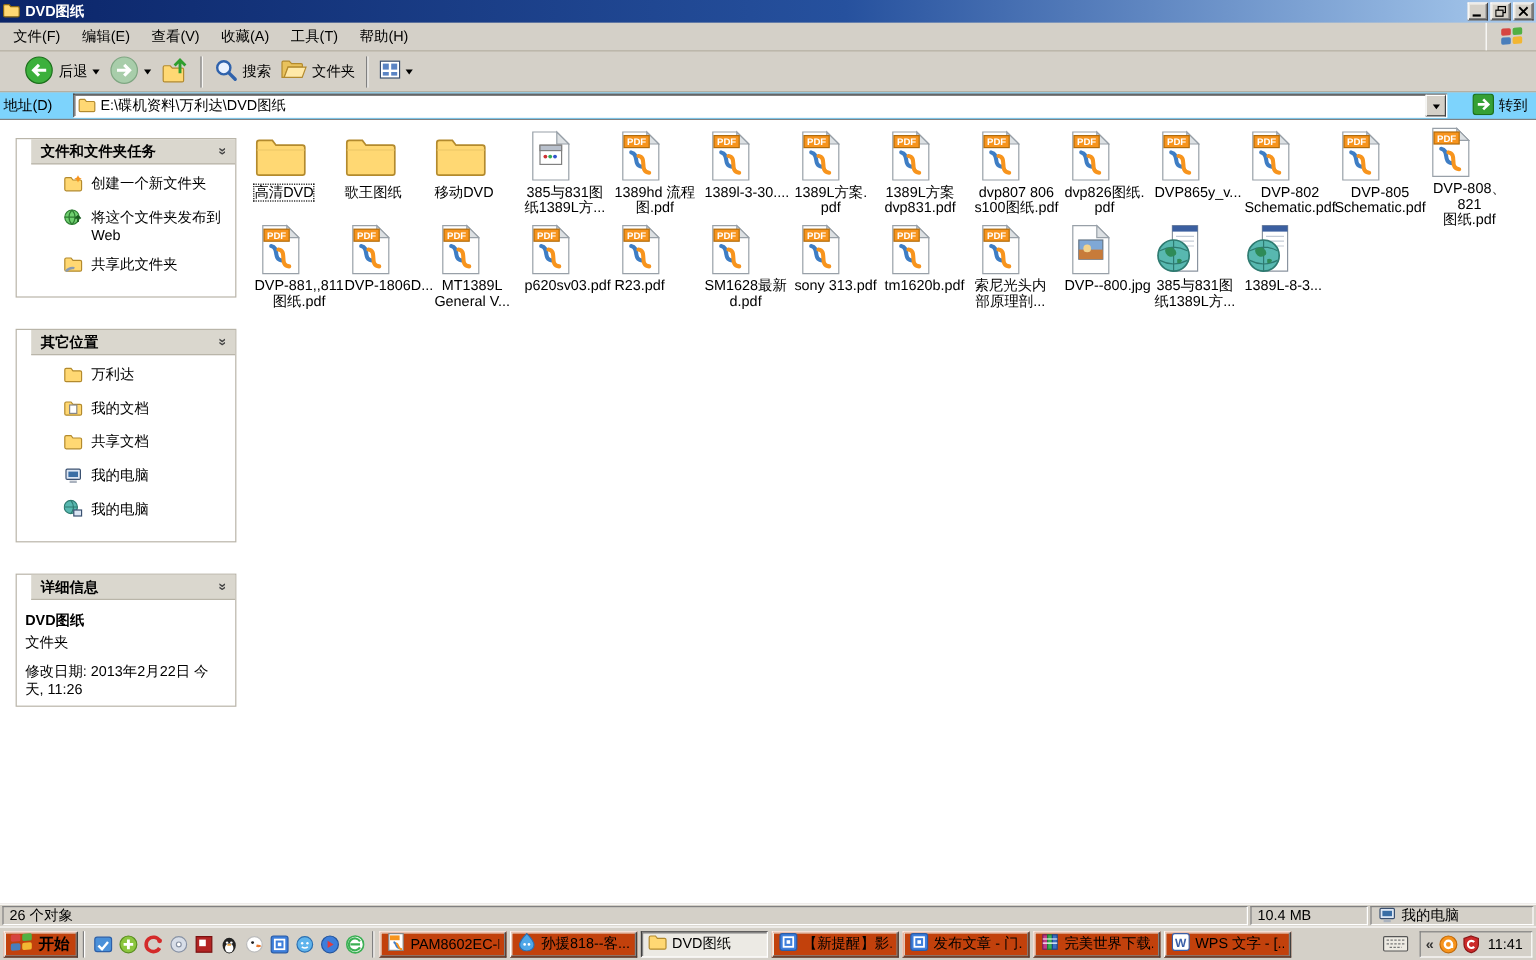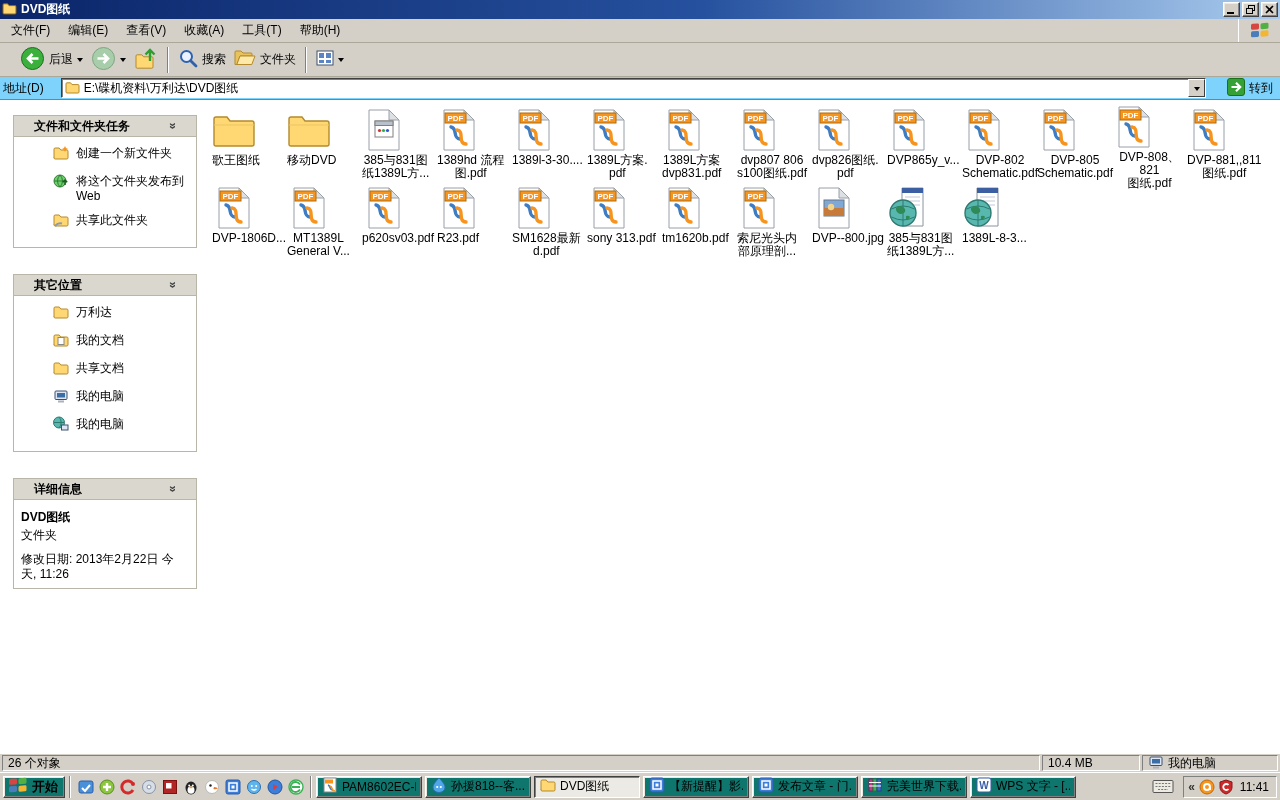--- a/index.html
+++ b/index.html
@@ -41,21 +41,21 @@
              display:flex; align-items:center; justify-content:center; }
   .go-btn { display:flex; align-items:center; gap:4px; padding:0 4px; height:21px; }
 
   
   .main { flex:1; background:#fff; display:flex; overflow:hidden; }
 
   
   .sidebar { width:200px; flex-shrink:0; padding:15px 0 0 13px; }
   .panel { width:184px; border:1px solid #B9B5A9; background:#fff; margin-bottom:26px; }
   .panel-header { height:21px; background:#DAD7CE; border-bottom:1px solid #B9B5A9; display:flex; align-items:center;
-                  justify-content:space-between; padding:0 20px; font-weight:bold; }
+                  justify-content:space-between; padding:0 8px; font-weight:bold;margin-left:12px; }
   .chev { display:inline-block; transform:rotate(-90deg); color:#444; font-size:12px; font-weight:bold; }
   .panel-body { padding:9px 7px 6px 7px; }
   .p-item { display:flex; gap:7px; align-items:flex-start; margin-bottom:9px; line-height:15px;padding-left:32px; }
   .p-item svg { flex-shrink:0; margin-top:-1px; }
   .details-name { font-weight:bold; margin-bottom:1px; }
   .details-type { margin-bottom:8px; }
   .details-modified { line-height:15px; }
 
   
   .file-area { flex:1; padding-top:3px; }
@@ -69,21 +69,21 @@
   .statusbar { height:19px; background:#D4D0C8; display:flex; gap:2px; padding:1px 2px; border-top:1px solid #fff; flex-shrink:0; }
   .sb-cell { border:1px solid #808080; border-bottom-color:#fff; border-right-color:#fff; display:flex; align-items:center;
              padding:0 5px; gap:4px; }
   .sb-objects { flex:1; }
   .sb-size { width:98px; }
   .sb-zone { width:136px; }
 
   
   .taskbar { position:absolute; left:0; right:0; bottom:0; height:28px; background:#D4D0C8; border-top:1px solid #fff;
              display:flex; align-items:center; padding:0 3px; }
-  .raised { background:#0f766e; border:1px solid #404040; border-top-color:#fff; border-left-color:#fff;
+  .raised { background:#c2410c; border:1px solid #404040; border-top-color:#fff; border-left-color:#fff;
             box-shadow:inset -1px -1px 0 #808080, inset 1px 1px 0 #ECE9E2; }
   .start-btn { height:22px; display:flex; align-items:center; gap:4px; padding:0 6px 0 4px; font-weight:bold; font-size:13px; }
   .tb-groove { width:2px; height:22px; border-left:1px solid #808080; border-right:1px solid #fff; margin:0 4px; }
   .ql { width:21px; height:22px; display:flex; align-items:center; justify-content:center; }
   .task-button { width:106px; height:22px; display:flex; align-items:center; gap:4px; padding:0 5px; margin-right:3px;
                  font-size:12px; overflow:hidden; white-space:nowrap; }
   .task-button span.tb-label { overflow:hidden; text-overflow:clip; white-space:nowrap; }
   .task-button.active { background:#ECEAE4; border:1px solid #404040; border-bottom-color:#fff; border-right-color:#fff;
                         box-shadow:inset 1px 1px 0 #808080; }
   .tray-kbd { width:32px; height:22px; display:flex; align-items:center; justify-content:center; margin-left:auto; }
@@ -293,20 +293,29 @@
         </div>
         <div class="panel-body">
           <div class="details-name">DVD图纸</div>
           <div class="details-type">文件夹</div>
           <div class="details-modified">修改日期: 2013年2月22日 今天, 11:26</div>
         </div>
       </div>
     </div>
     <div class="file-area">
       <div class="file-grid" id="file-grid">
+          <div class="file-item selected">
+            <div class="file-icon">
+              <svg width="44" height="44" viewBox="0 0 44 44">
+                <path d="M2 36 V11 q0-2 2-2 h11 l3 4 h22 q2 0 2 2 v21 q0 2-2 2 H4 q-2 0-2-2 Z" fill="#FFD873" stroke="#B38A2D" stroke-width="1.4"></path>
+                <path d="M2 17 h40" stroke="#EBC566"></path>
+              </svg>
+            </div>
+            <div class="file-label">高清DVD</div>
+          </div>
           <div class="file-item">
             <div class="file-icon">
               <svg width="44" height="44" viewBox="0 0 44 44">
                 <path d="M2 36 V11 q0-2 2-2 h11 l3 4 h22 q2 0 2 2 v21 q0 2-2 2 H4 q-2 0-2-2 Z" fill="#FFD873" stroke="#B38A2D" stroke-width="1.4"></path>
                 <path d="M2 17 h40" stroke="#EBC566"></path>
               </svg>
             </div>
             <div class="file-label">歌王图纸</div>
           </div>
           <div class="file-item">

